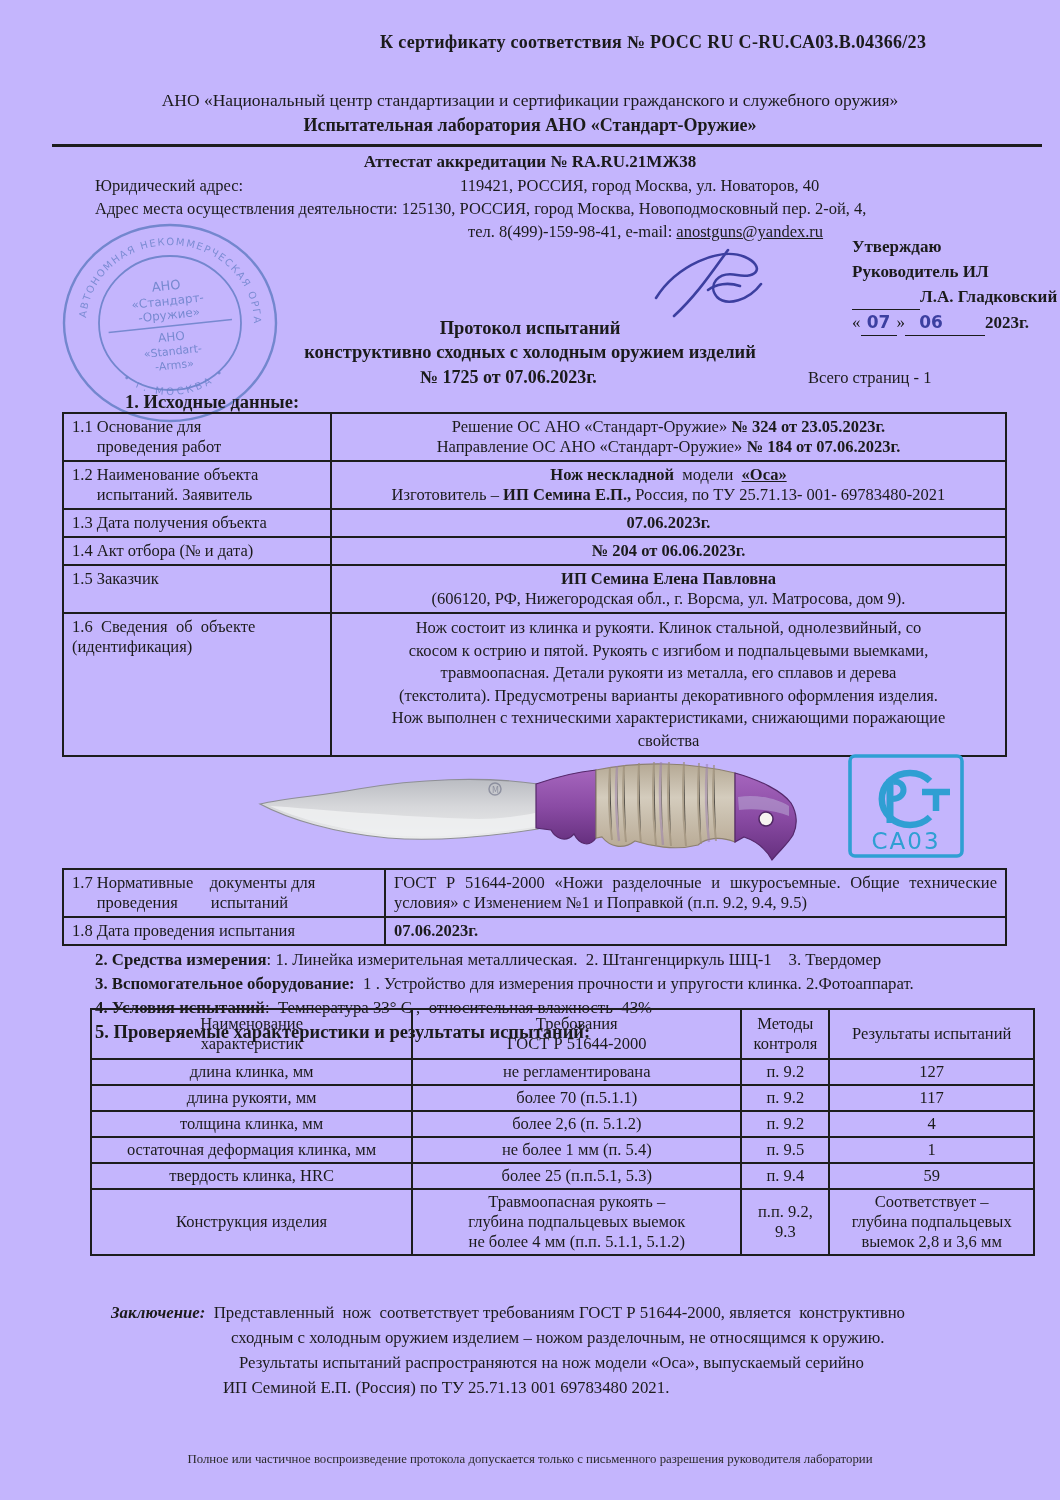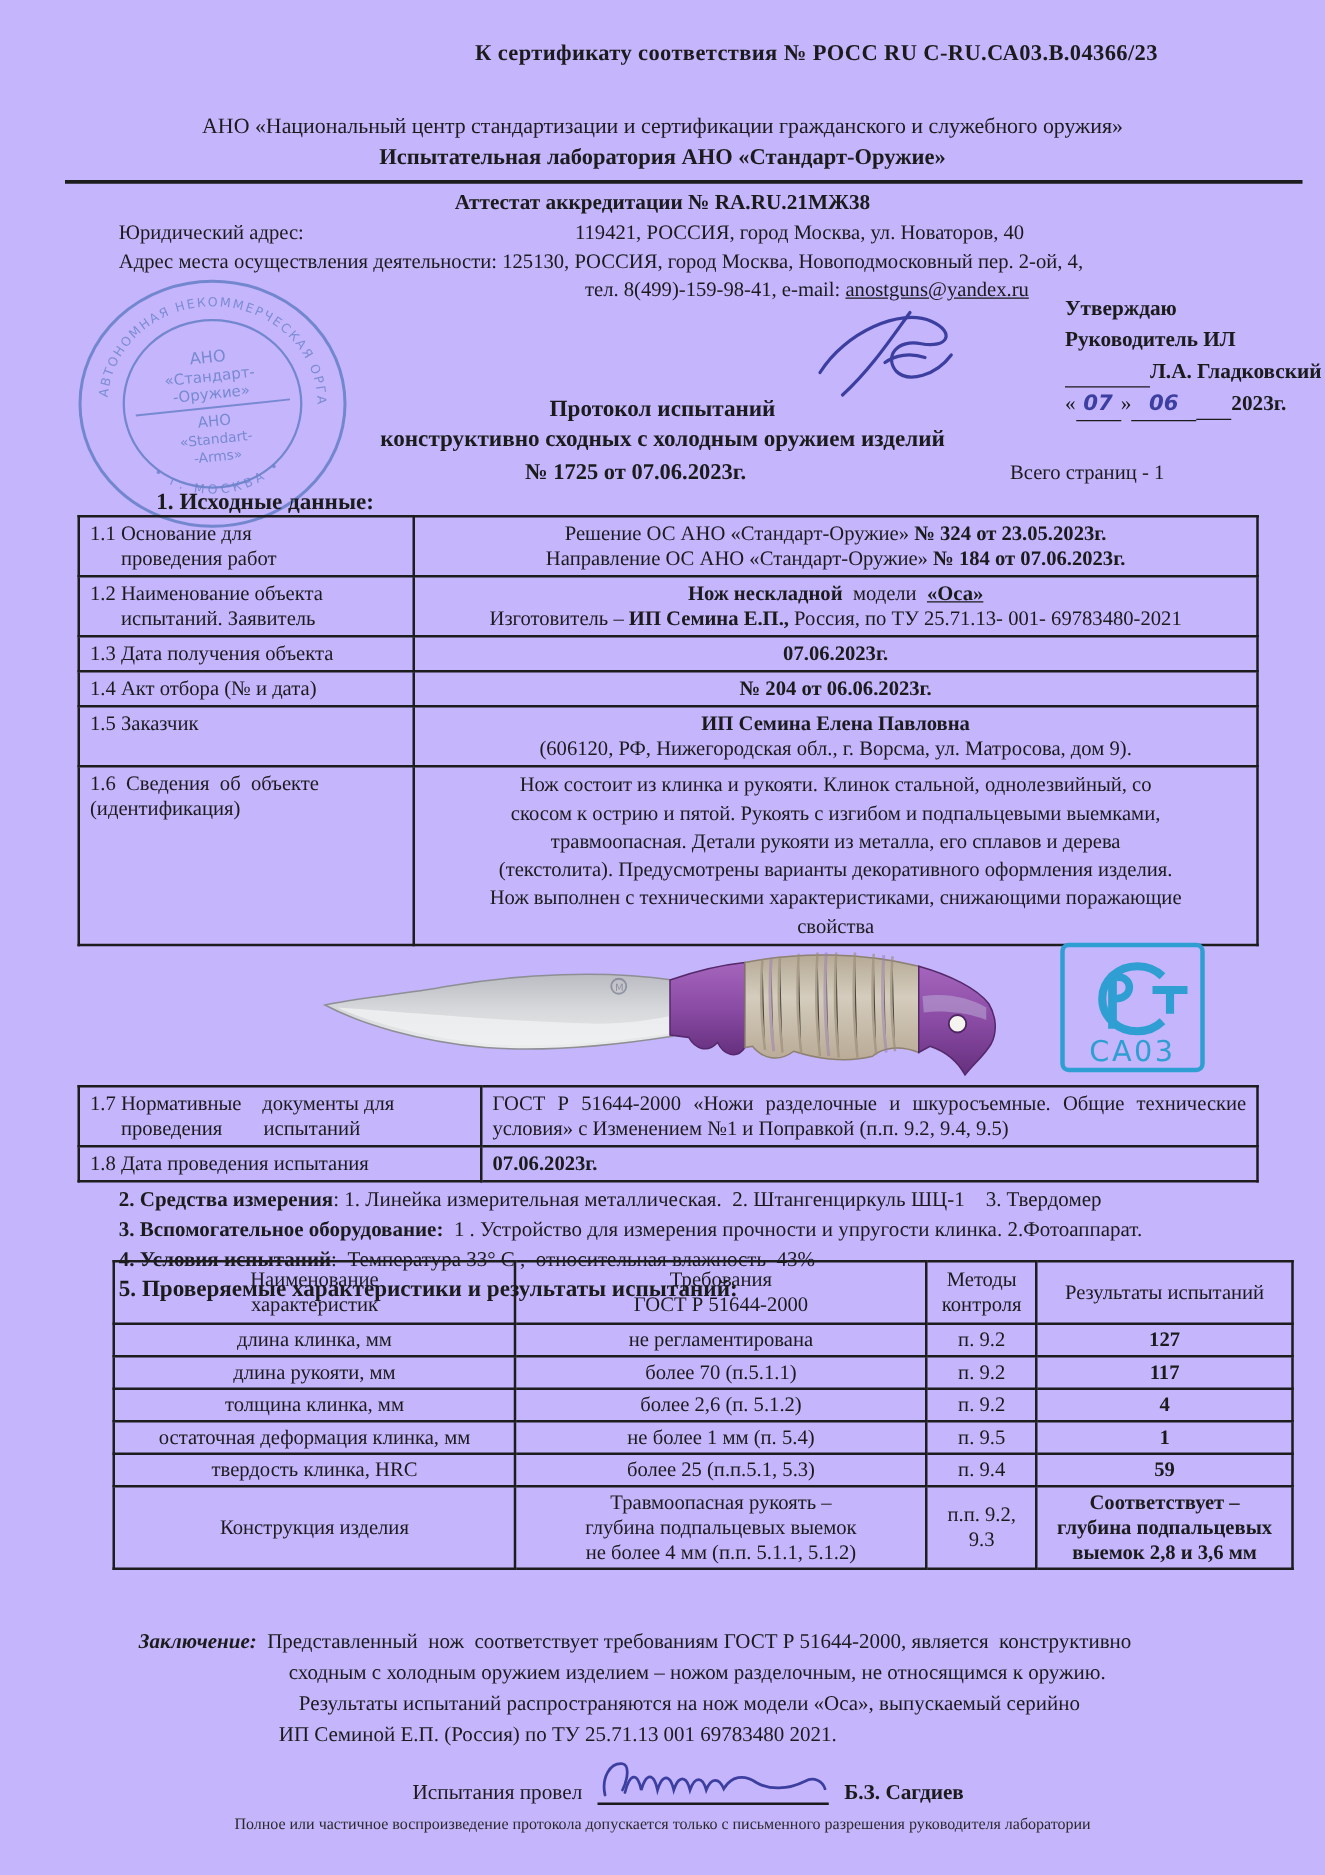--- a/index.html
+++ b/index.html
@@ -21,21 +21,21 @@
   .accred { top:152px; font-size:17px; font-weight:bold; }
   .addr-row1 { top:176px; left:95px; width:920px; font-size:16.5px; }
   .addr-row1 .val { position:absolute; left:365px; }
   .addr-row2 { top:199px; left:95px; font-size:16.5px; }
   .addr-row3 { top:222px; left:468px; font-size:16.5px; }
   .email { text-decoration:underline; }
 
   .approve-block { top:234px; left:808px; width:250px; font-size:17px; line-height:25px;margin-left:44px; }
   .approve-block .nm { font-weight:bold; }
   .uline { display:inline-block; border-bottom:1.5px solid #1b1b1b; text-align:center; }
-  .hand { font-family:"DejaVu Sans", sans-serif; font-style:italic; font-weight:bold; color:#3c3fa0; }
+  .hand { font-family:"DejaVu Sans", sans-serif; font-weight:bold; color:#3c3fa0; }
 
   .sig1 { top:244px; left:648px; }
   .stamp { top:220px; left:56px; opacity:.85; }
 
   .title1 { top:318px; font-size:18.5px; font-weight:bold; }
   .title2 { top:342px; font-size:18.5px; font-weight:bold; }
   .title3 { top:367px; left:420px; font-size:18px; font-weight:bold; }
   .pages-note { top:368px; left:808px; font-size:16.5px; }
   .sec1-head { top:392px; left:125px; font-size:18.5px; font-weight:bold; }
 
@@ -51,21 +51,21 @@
   .knife-wrap { top:742px; left:248px; }
   .ca03 { top:753px; left:846px; }
 
   .p-line { left:95px; width:920px; font-size:16.8px; }
   .p2 { top:950px; } .p3 { top:974px; } .p4 { top:998px; }
   .sec5-head { top:1022px; left:95px; font-size:18.5px; font-weight:bold; }
 
   .t3 { top:1008px; left:62px; width:945px;margin-left:28px; }
   .t3 th { font-weight:normal; text-align:center; padding:4px 6px; }
   .t3 td { text-align:center; padding:2px 6px; }
-  .t3 td.res { font-weight:bold;text-align:center; }
+  .t3 td.res { font-weight:normal;text-align:center; }
 
   .concl { top:1300px; left:95px; width:900px; font-size:16.8px; line-height:25px;margin-left:16px; }
   .concl .lbl { font-weight:bold; font-style:italic; }
   .concl .cont { padding-left:120px; }
   .concl .cont2 { padding-left:128px; }
   .concl .cont3 { padding-left:112px; }
 
   .tester-row { top:1408px; left:330px; width:560px; font-size:17px; }
   .tester-row .t-label { display:inline-block; }
   .sigline { display:inline-block; width:185px; border-bottom:2px solid #1b1b1b; position:relative; height:36px; vertical-align:bottom; margin:0 8px; }
@@ -337,27 +337,15 @@
       </tbody>
   </table>
 
   <div class="abs concl">
     <div><span class="lbl">Заключение:</span><span class="prew">  Представленный  нож  соответствует требованиям ГОСТ Р 51644-2000, является  конструктивно</span></div>
     <div class="cont">сходным с холодным  оружием изделием – ножом разделочным, не  относящимся к оружию.</div>
     <div class="cont2">Результаты испытаний распространяются на нож модели «Оса», выпускаемый  серийно</div>
     <div class="cont3">ИП Семиной Е.П. (Россия) по ТУ 25.71.13 001  69783480 2021.</div>
   </div>
 
-  <div class="abs tester-row">
-    <span class="t-label">Испытания провел</span>
-    <span class="sigline">
-      <svg width="185" height="42" viewBox="0 0 185 42">
-        <g fill="none" stroke="#3c3fa0" stroke-width="2.2" stroke-linecap="round">
-          <path d="M6,30 C3,16 10,4 20,5 C26,6 24,18 20,26"></path>
-          <path d="M22,28 C26,12 32,12 35,26 C39,12 45,12 48,26 C52,13 58,13 61,26 C65,14 71,14 74,26 C78,15 84,15 87,26 C91,16 97,16 101,25 C107,15 117,13 127,20 C137,26 152,26 166,19 C173,15 180,19 182,25"></path>
-        </g>
-      </svg>
-    </span>
-    <span class="tester-name">Б.З. Сагдиев</span>
-  </div>
 
   <div class="abs center footer-note">Полное или частичное воспроизведение протокола допускается только с письменного разрешения руководителя лаборатории</div>
 </div>
 
 </body></html>

